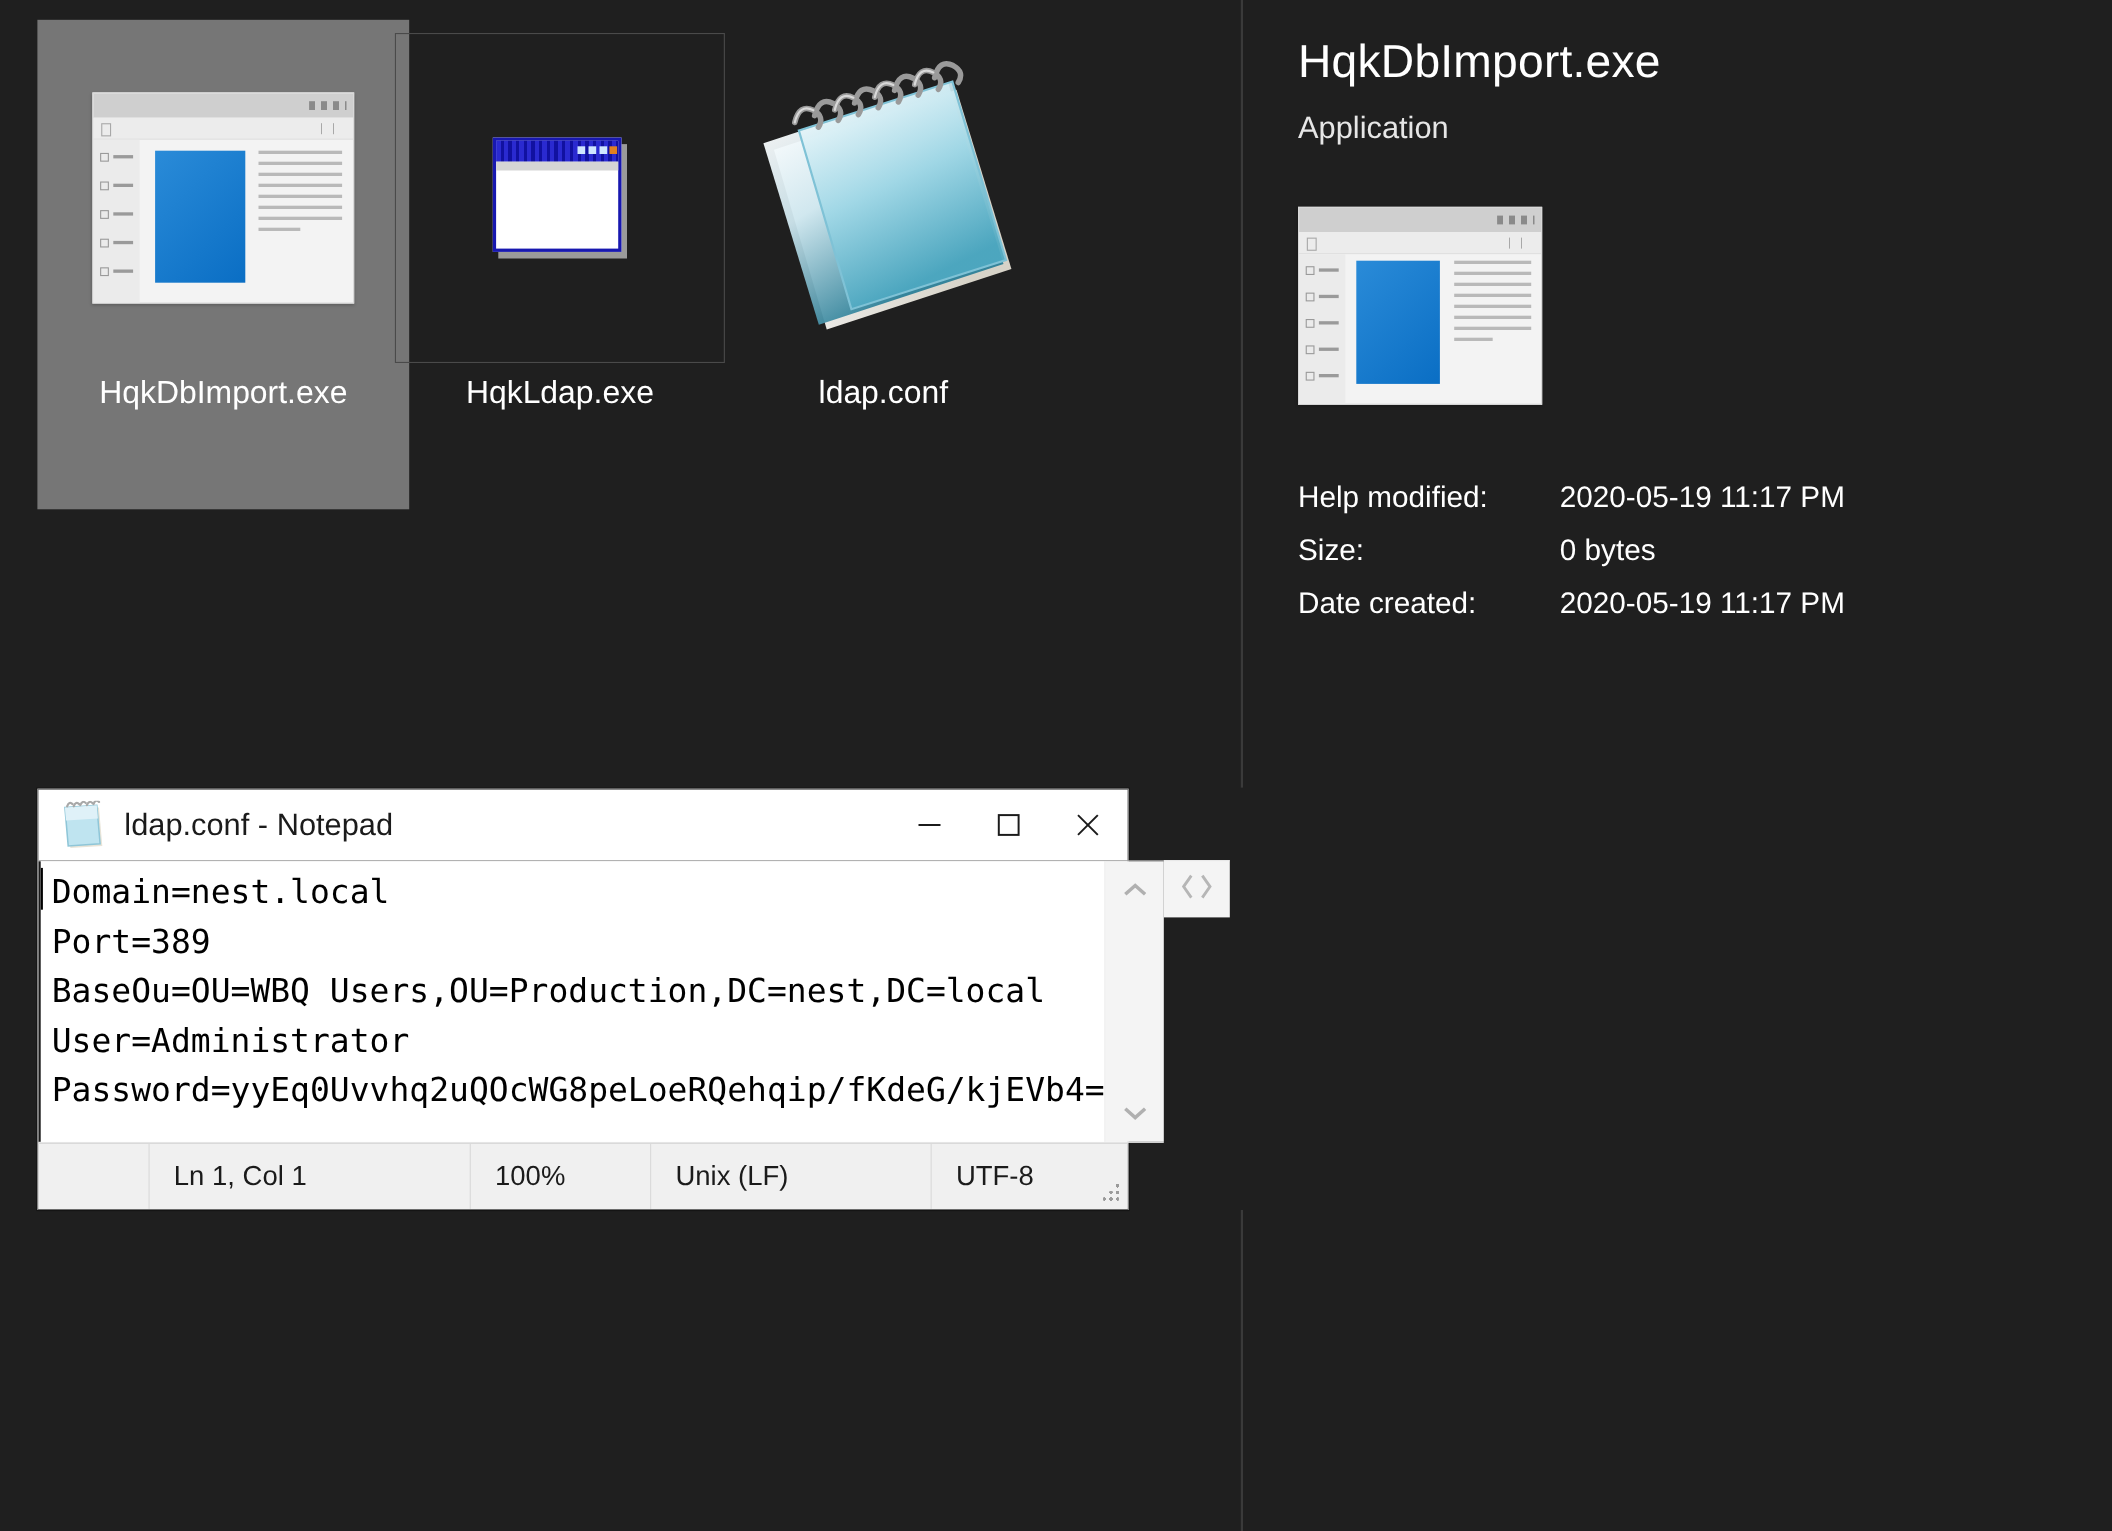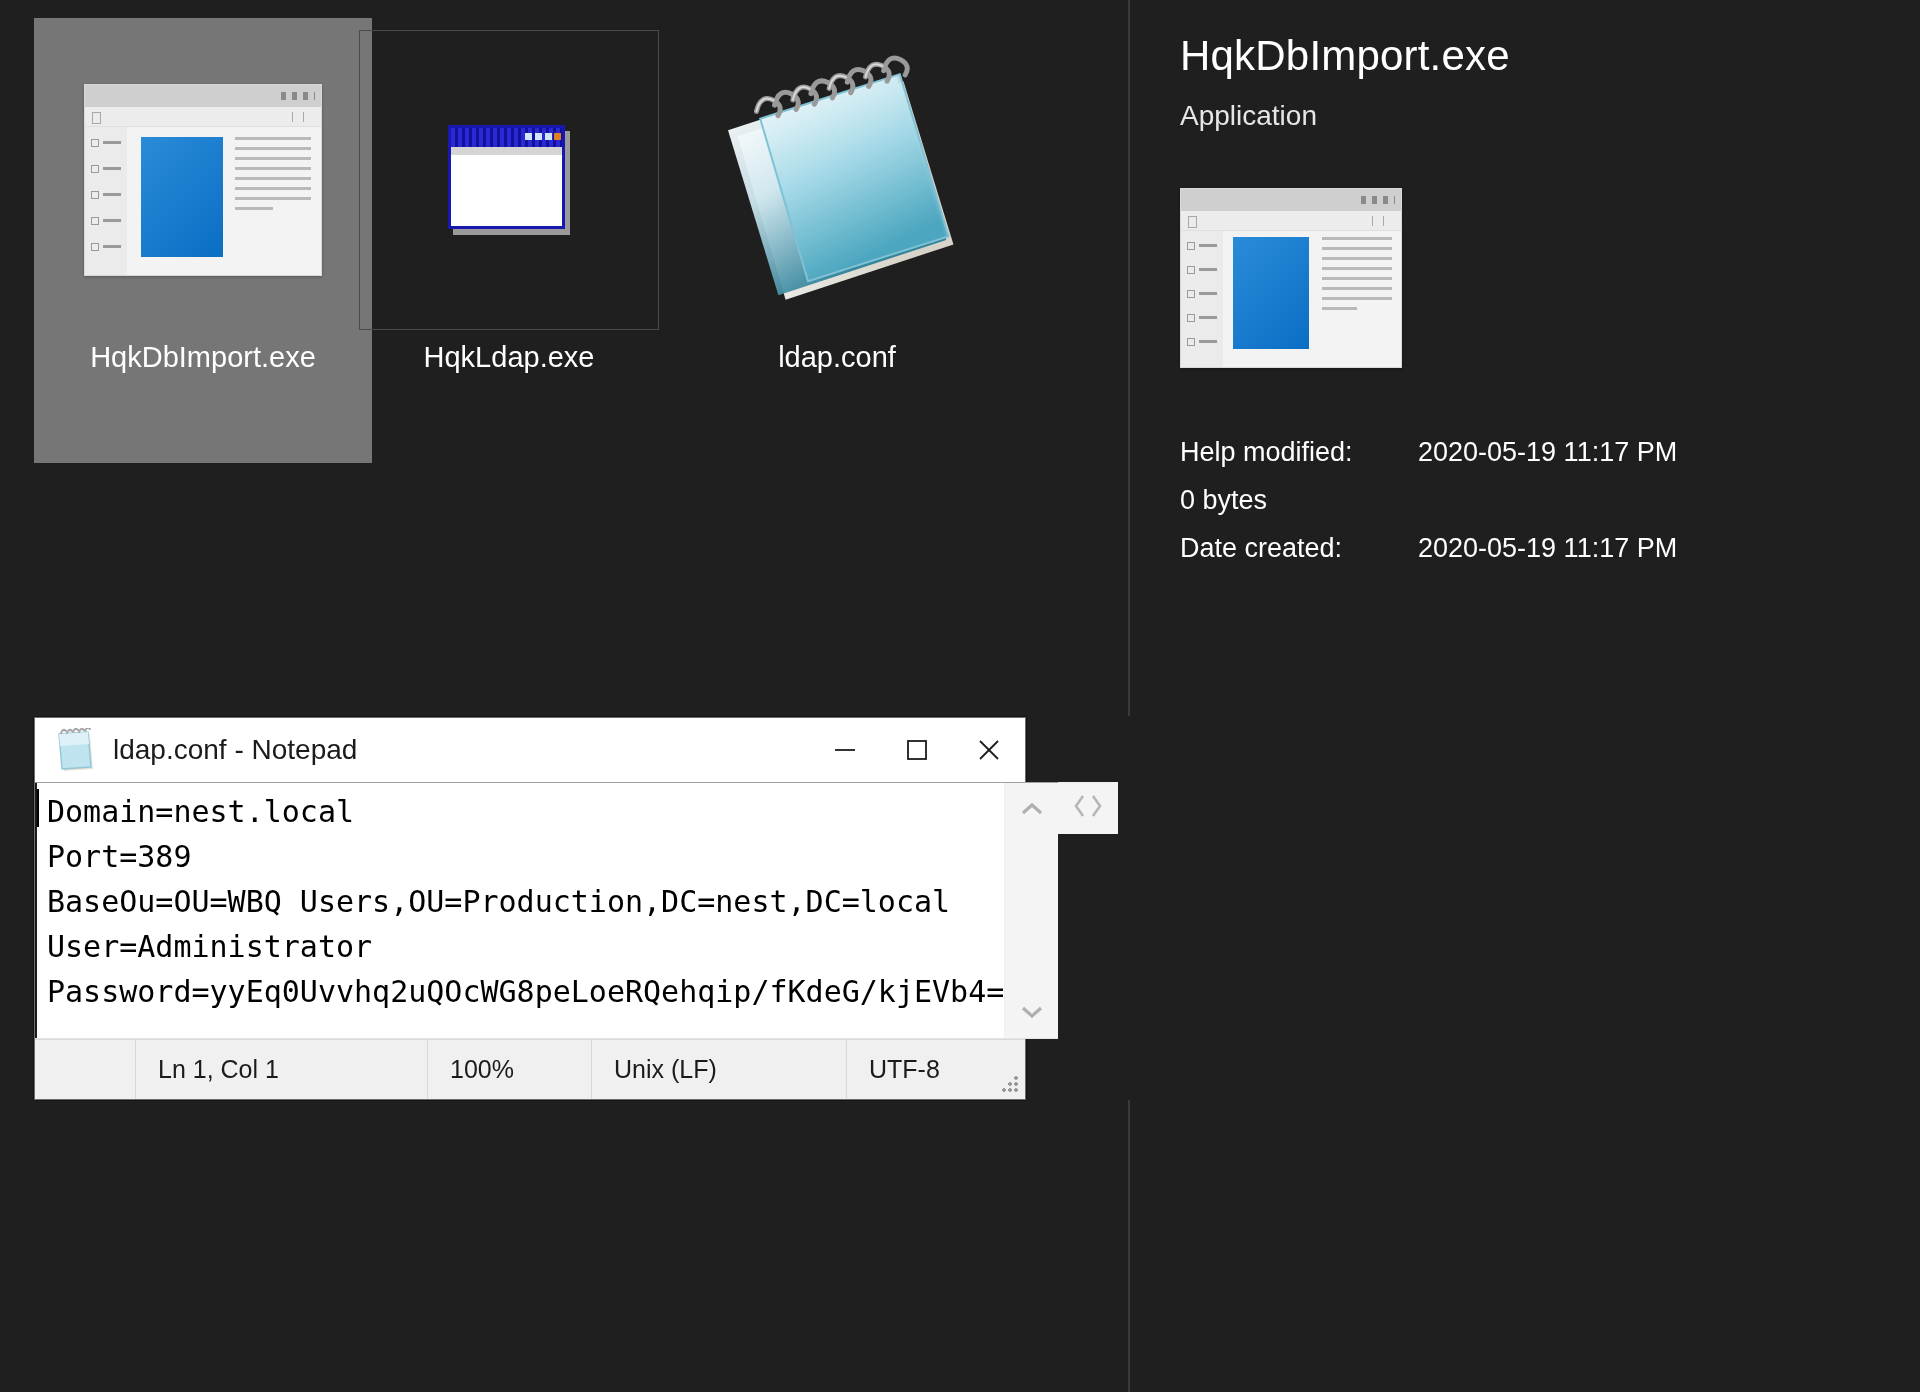--- a/index.html
+++ b/index.html
@@ -192,21 +192,21 @@
               <i style="right:10px"></i>
                 <i class="o" style="right:1px"></i>
             </div>
             <div class="mid"></div>
           </div>
         </div>
       </div>
       <div class="file-label">HqkLdap.exe</div>
     </div>
 
-    <div class="file-tile" style="left:668px; top:18px;">
+    <div class="file-tile" style="left:634px; top:18px;">
       <div class="thumb-box">
         <div class="conf-icon">
           <svg width="250" height="250" viewBox="0 0 250 250">
             <defs>
               <linearGradient id="pg1" x1="0" y1="0" x2="0.35" y2="1">
                 <stop offset="0" stop-color="#ffffff"></stop>
                 <stop offset="0.45" stop-color="#cfe7ef"></stop>
                 <stop offset="1" stop-color="#2d8098"></stop>
               </linearGradient>
               <linearGradient id="pg2" x1="0" y1="0" x2="0.2" y2="1">
@@ -286,20 +286,21 @@
         </div>
       </div>
     </div>
 
     <div class="meta">
       <div class="meta-row">
         <div class="k">Help modified:</div>
         <div class="v">2020-05-19 11:17 PM</div>
       </div>
       <div class="meta-row">
+        <div class="k">Size:</div>
         <div class="v">0 bytes</div>
       </div>
       <div class="meta-row">
         <div class="k">Date created:</div>
         <div class="v">2020-05-19 11:17 PM</div>
       </div>
     </div>
   </div>
 
   <div class="notepad">

